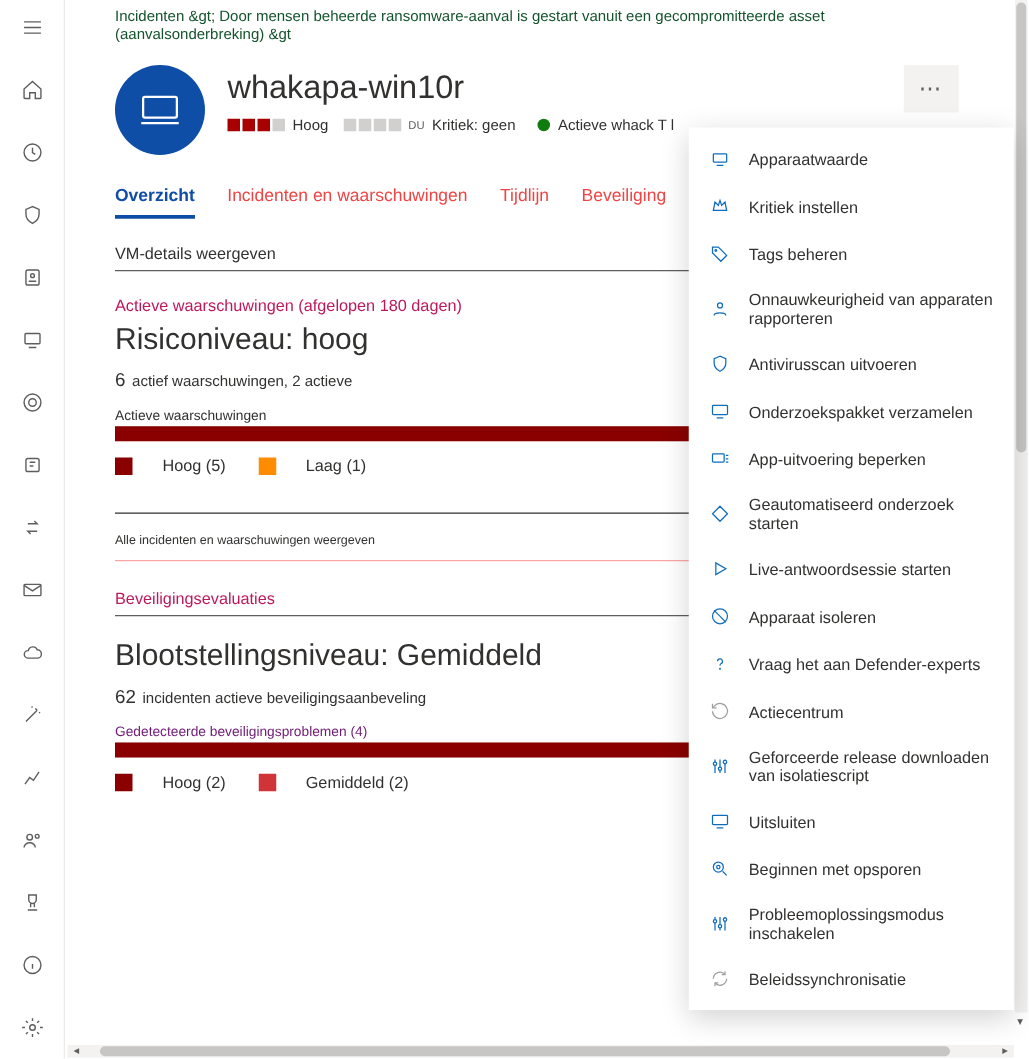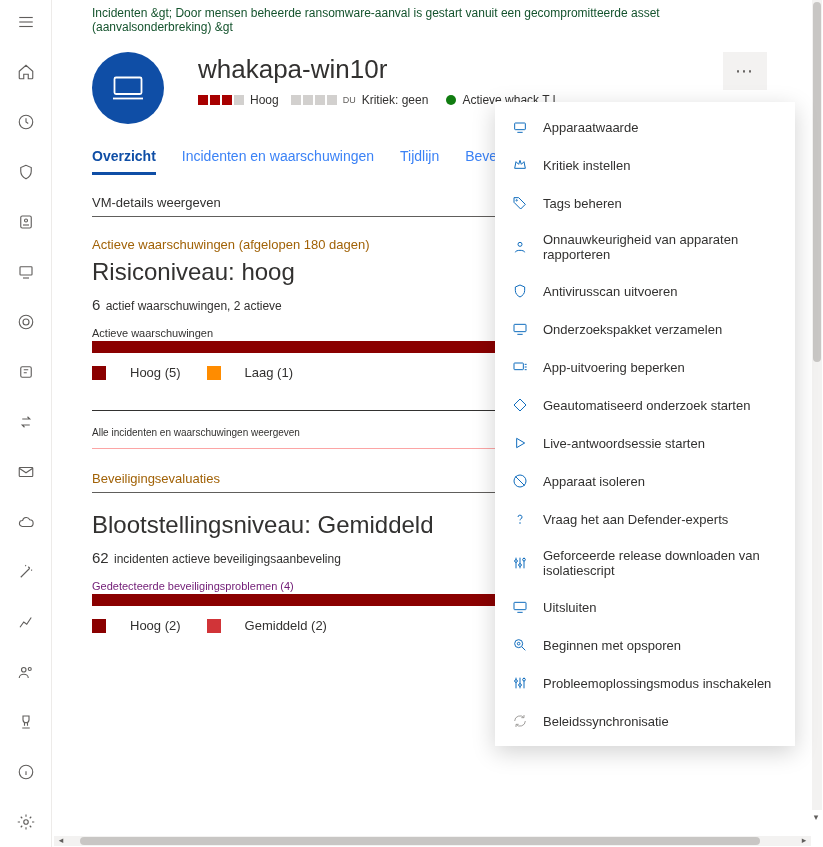--- a/index.html
+++ b/index.html
@@ -57,21 +57,21 @@
   .breadcrumb {
     padding: 6px 40px 6px 40px;
     font-size: 12px;
     color: #14532d;
   }
 
   .header {
     display: flex;
     align-items: flex-start;
     padding: 12px 40px 0 40px;
-    gap: 34px;
+    gap: 18px;
   }
   .device-avatar {
     width: 72px; height: 72px;
     border-radius: 50%;
     background: #0f4ea6;
     display: flex; align-items: center; justify-content: center;
     flex-shrink: 0;
   }
   .device-avatar svg { width: 36px; height: 36px; }
   .header-texts { flex: 1; }
@@ -106,42 +106,42 @@
   
   .tabs {
     display: flex;
     gap: 26px;
     padding: 24px 40px 0 40px;
     font-size: 14px;
   }
   .tab {
     padding-bottom: 8px;
     cursor: pointer;
-    color: #3b82f6;
+    color: #ef4444;
   }
   .tab.active {
     color: #0f4ea6;
     font-weight: 600;
     border-bottom: 3px solid #0f4ea6;
   }
 
   .content {
     padding: 14px 40px 20px 40px;
   }
   .section-link {
     font-size: 13px;
     color: #323130;
     padding: 6px 0;
     border-bottom: 1px solid #605e5c;
     margin-bottom: 20px;
     cursor: pointer;
   }
   .section-heading {
     font-size: 13px;
-    color: #a16207;
+    color: #be185d;
     margin-bottom: 6px;
   }
   .risk-title {
     font-size: 24px;
     font-weight: 400;
     margin: 6px 0 10px 0;
   }
   .sub-count {
     font-size: 12px;
     color: #323130;
@@ -183,22 +183,22 @@
     font-size: 10px;
     padding: 6px 0 10px 0;
     border-bottom: 1px solid #fca5a5;
     margin-bottom: 22px;
   }
 
   
   .ctx-menu {
     position: absolute;
     top: 102px;
-    right: 28px;
-    width: 300px;
+    right: 12px;
+    width: 260px;
     background: #fff;
     box-shadow: 0 6px 22px rgba(0,0,0,0.18);
     padding: 6px 0;
     z-index: 50;
     margin-left: 16px;
   }
   .ctx-item {
     display: flex;
     align-items: center;
     gap: 14px;
@@ -538,20 +538,29 @@
         </div>
         <div class="ctx-item">
           <span class="ctx-icon">
             <svg viewBox="0 0 24 24" fill="none" stroke="currentColor" stroke-width="1.5">
               <path d="M9 9a3 3 0 1 1 4 3c-1 .6-1 1-1 2"></path>
               <circle cx="12" cy="18" r=".5"></circle>
             </svg>
           </span>
           <span>Vraag het aan Defender-experts</span>
         </div>
+        <div class="ctx-item muted">
+          <span class="ctx-icon">
+            <svg viewBox="0 0 24 24" fill="none" stroke="currentColor" stroke-width="1.5">
+              <path d="M3 12a9 9 0 1 0 3-7L3 8"></path>
+              <path d="M3 3v5h5"></path>
+            </svg>
+          </span>
+          <span>Actiecentrum</span>
+        </div>
         <div class="ctx-item">
           <span class="ctx-icon">
             <svg viewBox="0 0 24 24" fill="none" stroke="currentColor" stroke-width="1.5">
               <path d="M6 4v16M12 4v16M18 4v16"></path>
               <circle cx="6" cy="9" r="2" fill="#fff"></circle>
               <circle cx="12" cy="15" r="2" fill="#fff"></circle>
               <circle cx="18" cy="7" r="2" fill="#fff"></circle>
             </svg>
           </span>
           <span>Geforceerde release downloaden van isolatiescript</span>

